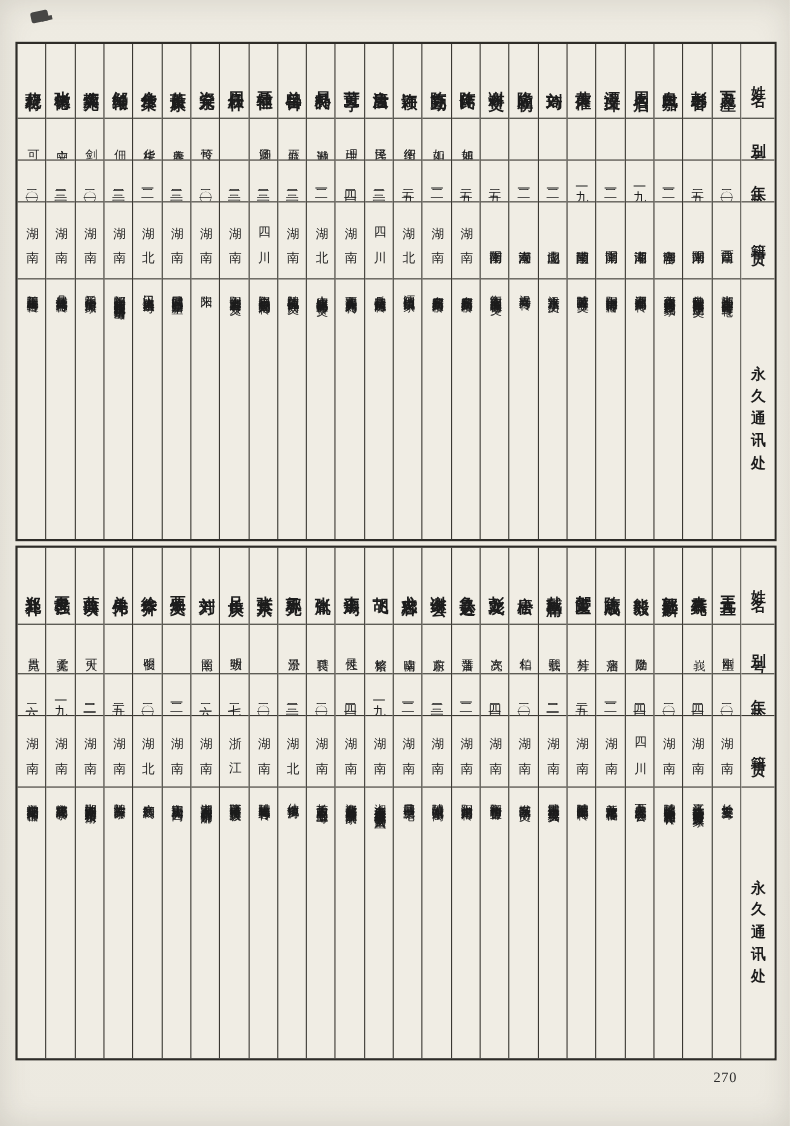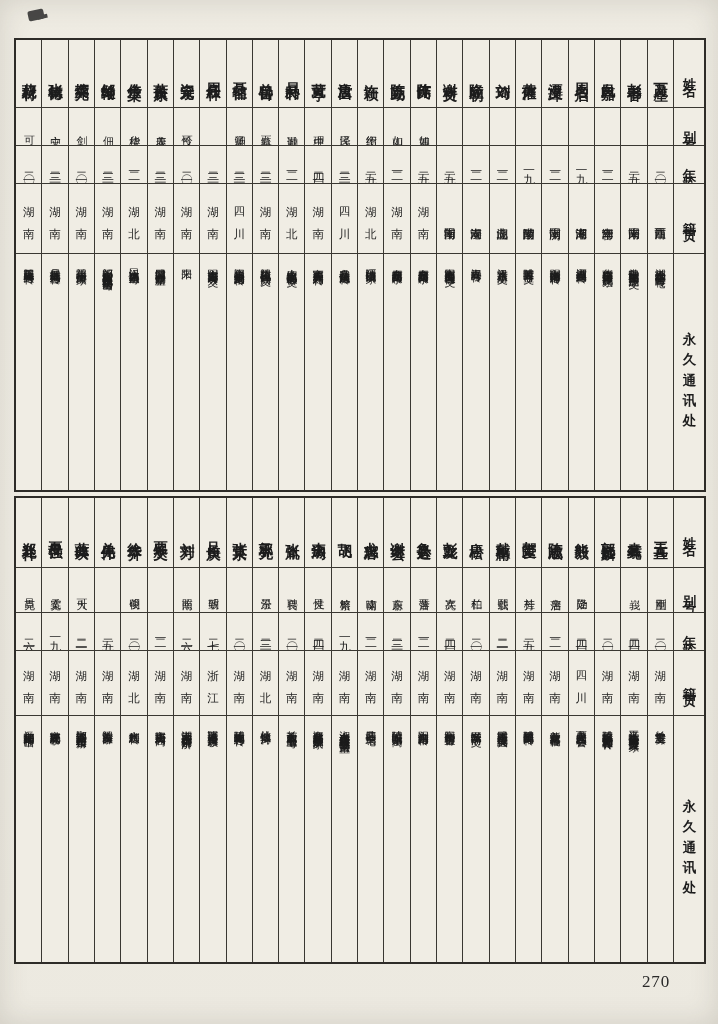--- a/index.html
+++ b/index.html
@@ -61,21 +61,21 @@
   .cell.addr {font-size:10.8px;justify-content:flex-start;padding-top:6px;letter-spacing:.06em;}
 
   .col.labels{flex:0 0 30px;background:#f0ede4;}
   .col.labels .cell{font-size:13.5px;font-weight:bold;}
   .col.labels .cell.name, .col.labels .cell.alias{letter-spacing:.55em;}
   .col.labels .cell.age, .col.labels .cell.origin{letter-spacing:.55em;}
   .col.labels .cell.addr{letter-spacing:1.5em;justify-content:center;padding-top:0;}
 
   .page-number{
     position:absolute;right:48px;top:972px;
-    font-size:17px;letter-spacing:.05em;color:#2a2a2a;
+    font-size:13px;letter-spacing:.05em;color:#2a2a2a;
     font-family:"Liberation Serif",serif;
   }
 </style>
 </head>
 <body>
 
 <div class="sheet">
   <div class="ink-speck"></div>
 
   <div class="reg-table" id="table-top">

